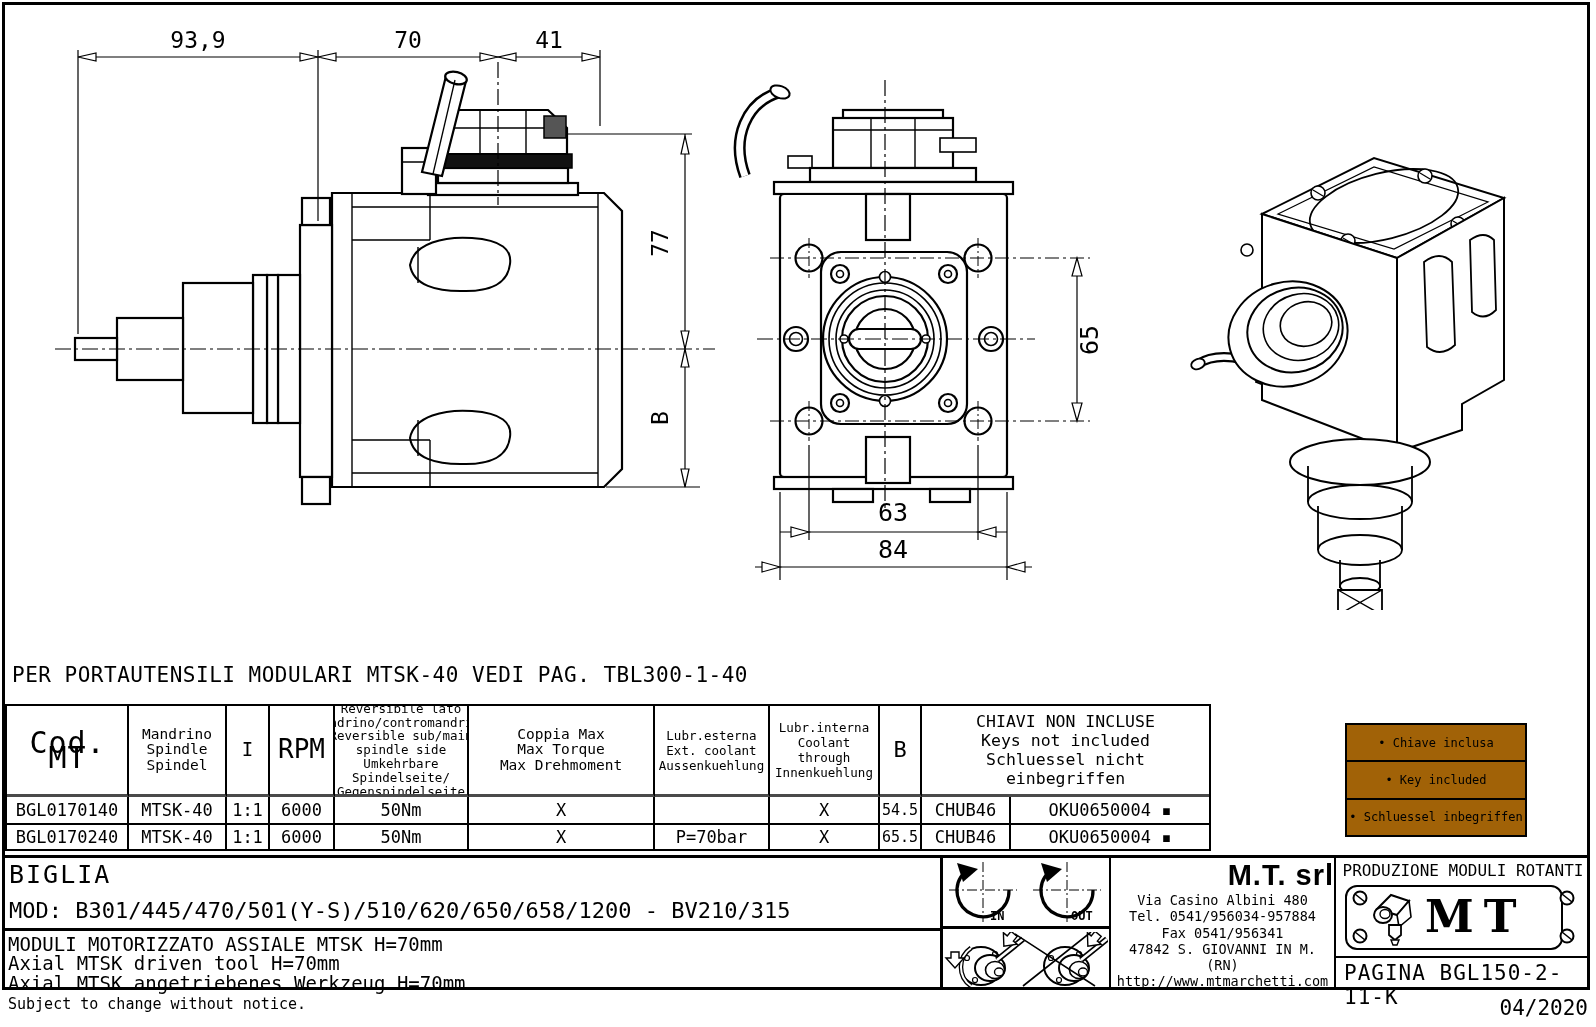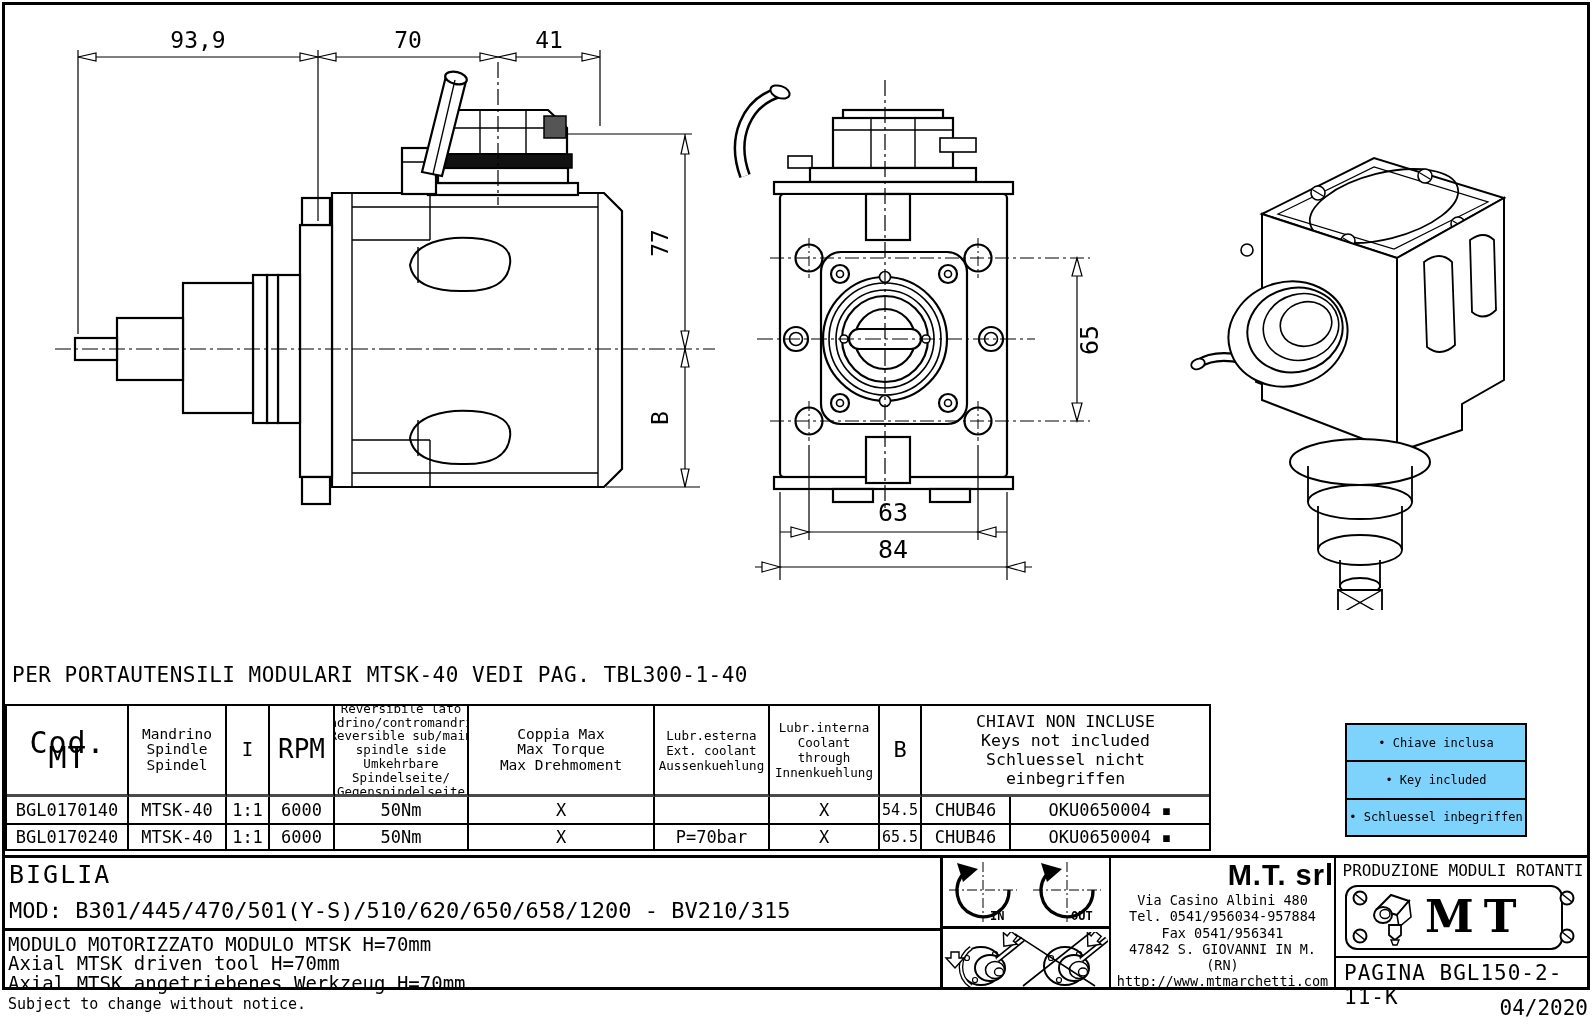--- a/index.html
+++ b/index.html
@@ -26,21 +26,21 @@
   .spec > .th-b { font-size:22px; }
   .spec > .th-rev { font-size:12.5px; line-height:13.8px; }
   .spec > .th-lub { font-size:12.5px; line-height:15px; }
   .spec > .th-keys { grid-column:10 / span 2; font-size:16.5px; line-height:19px; border-right:none; }
   .spec > .td { font-size:17px; }
   .spec > .td-sm { font-size:15px; }
   .spec > .row2 { border-top:2px solid #000; }
 
   
   .legend { position:absolute; left:1345px; top:723px; width:182px; height:114px; border:2.5px solid #000;
-            display:flex; flex-direction:column; background:#7dd3fc; }
+            display:flex; flex-direction:column; background:#a16207; }
   .legend > div { flex:1; display:flex; align-items:center; justify-content:center; font-size:12px; }
   .legend > div + div { border-top:2px solid #000; }
 
   
   .strip { position:absolute; left:2px; top:855px; width:1588px; height:134px; border-top:3px solid #000; }
   .cell-left { position:absolute; left:0; top:0; width:938px; height:100%; }
   .cell-left .upper { position:absolute; left:0; top:0; width:100%; height:73px; border-bottom:3px solid #000;padding-left:8px; }
   .brand { position:absolute; left:7px; top:2px; font-size:25px; letter-spacing:2px; }
   .mod { position:absolute; left:7px; top:40px; font-size:22px; }
   .cell-left .lower { position:absolute; left:0; top:76px; width:100%; }
@@ -315,21 +315,21 @@
     <div>• Schluessel inbegriffen</div>
   </div>
 
   <div class="strip">
     <div class="cell-left">
       <div class="upper">
         <div class="brand">BIGLIA</div>
         <div class="mod">MOD: B301/445/470/501(Y-S)/510/620/650/658/1200 - BV210/315</div>
       </div>
       <div class="lower desc">
-        <div>MODULO MOTORIZZATO MODULO MTSK H=70mm</div>
+        <div>MODULI MOTORIZZATO ASSIALE MTSK H=70mm</div>
         <div>Axial MTSK driven tool H=70mm</div>
         <div>Axial MTSK angetriebenes Werkzeug H=70mm</div>
       </div>
     </div>
 
     <div class="cell-icons">
       <div class="rot">
         <svg width="165" height="67" viewBox="0 0 165 67">
           <g>
             <path d="M6,32 H74 M40,4 V64" stroke="#000" stroke-width="1" fill="none" stroke-dasharray="10 3 2 3"></path>

